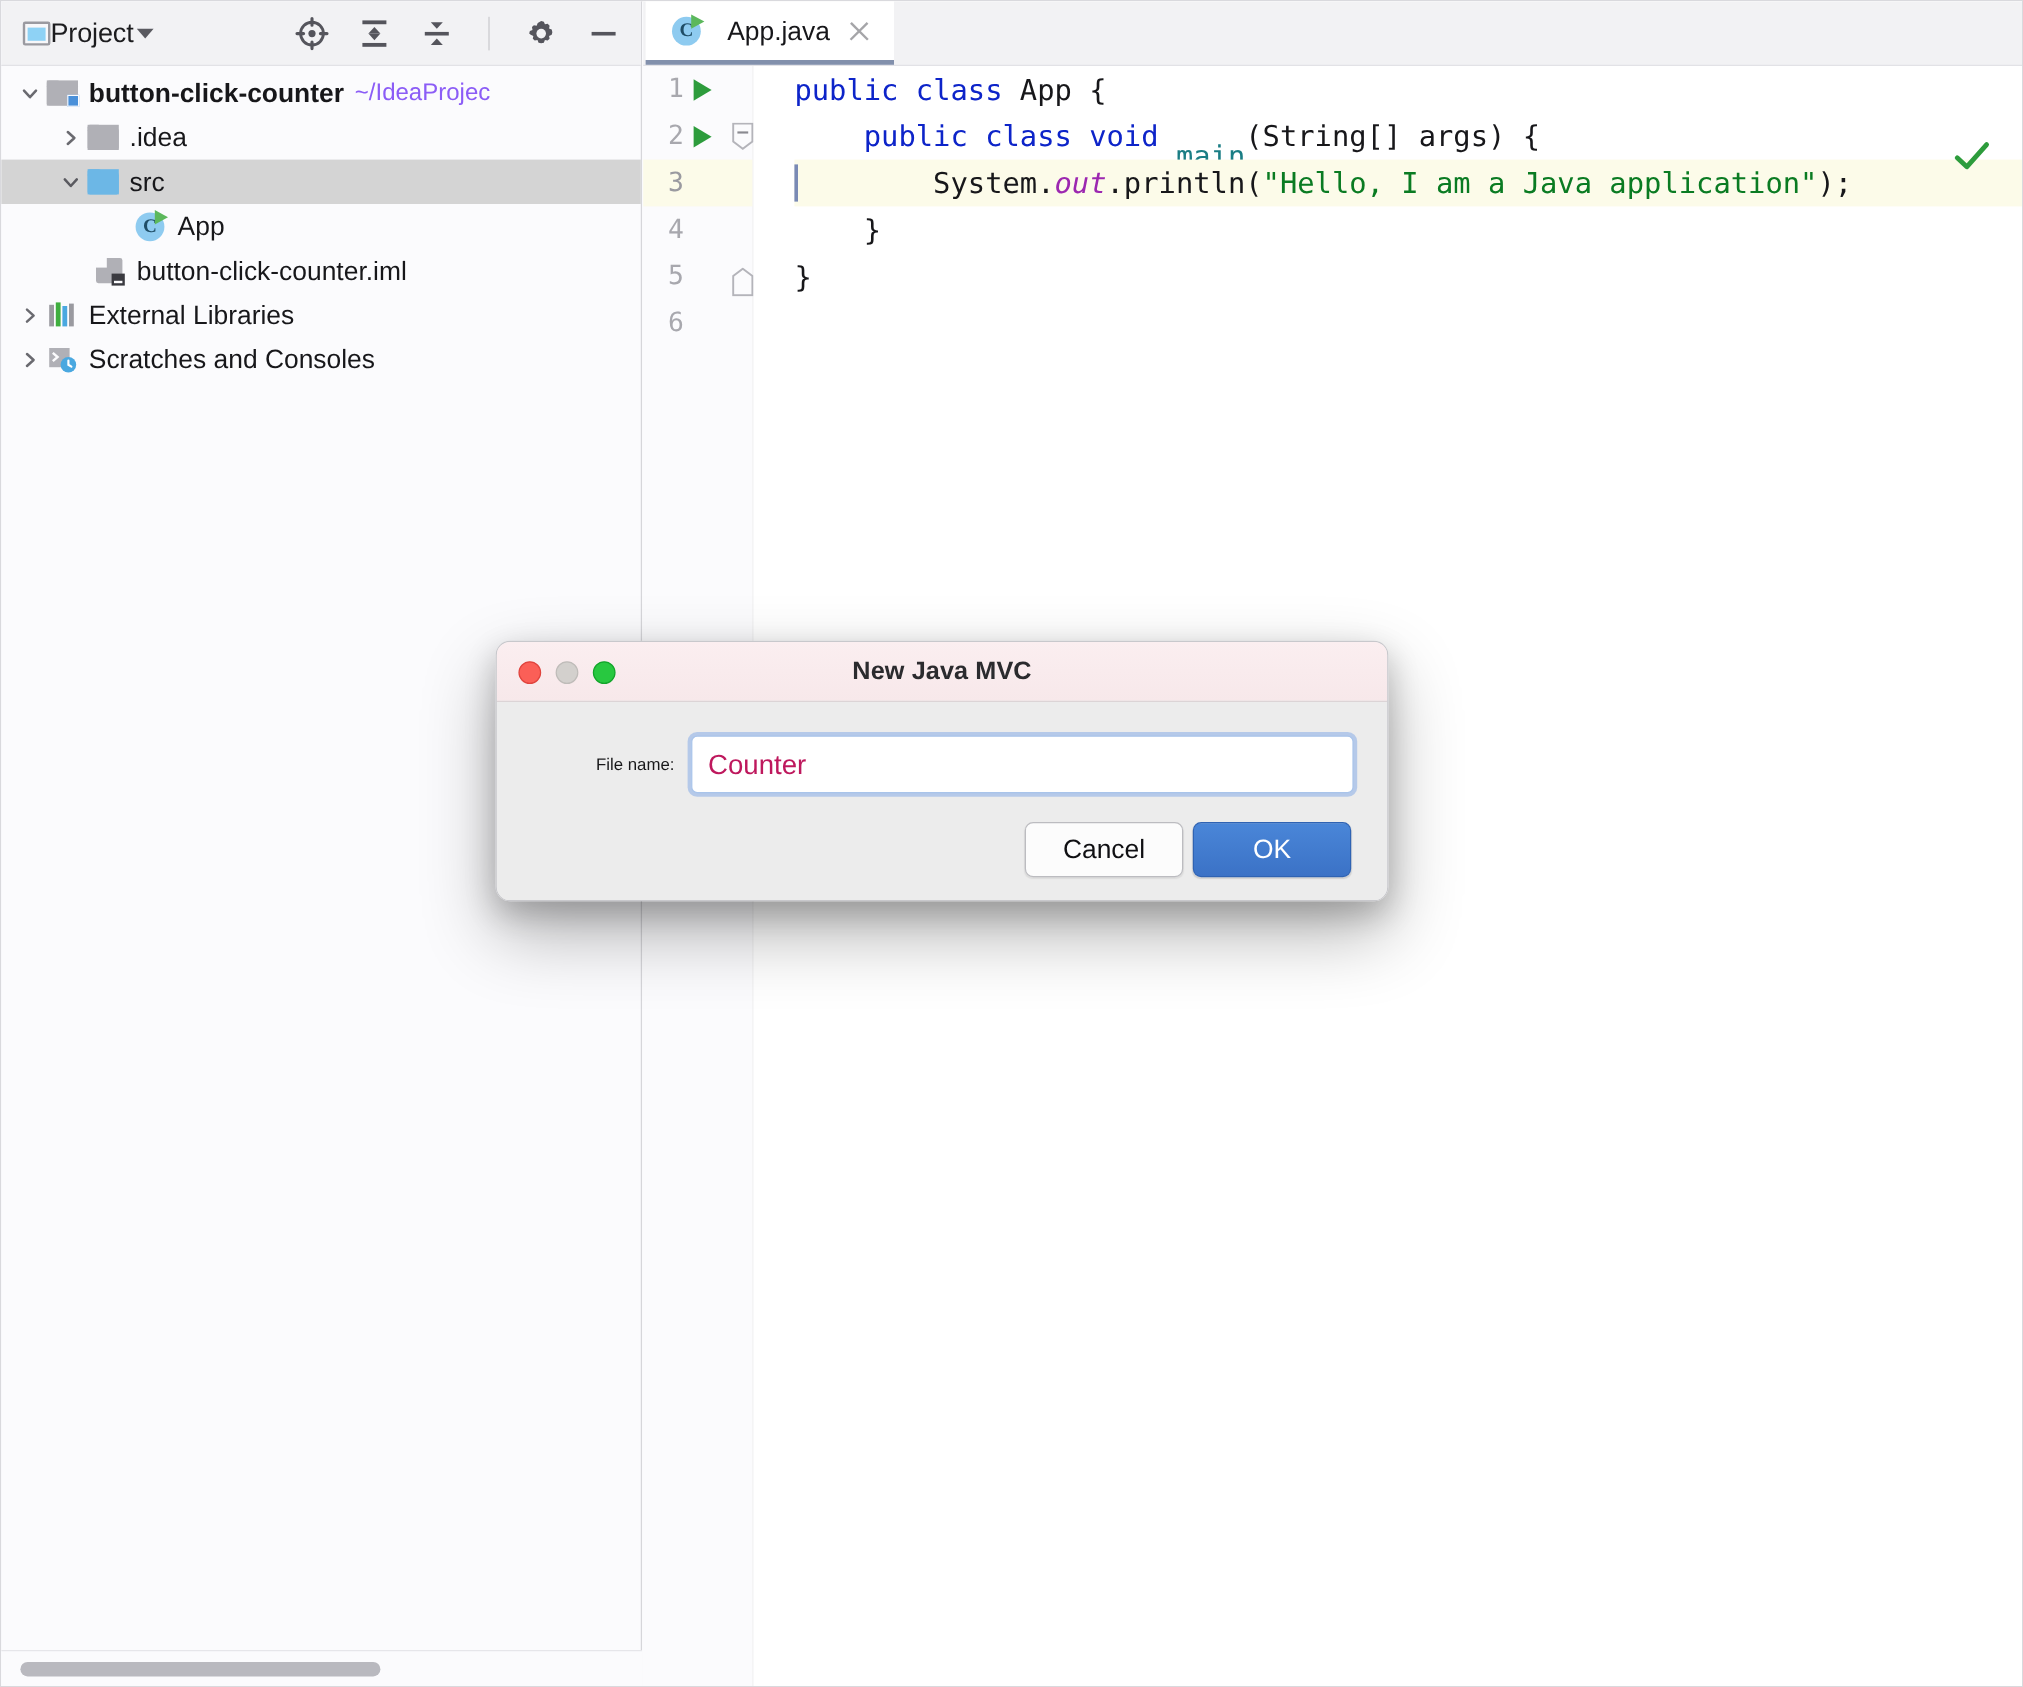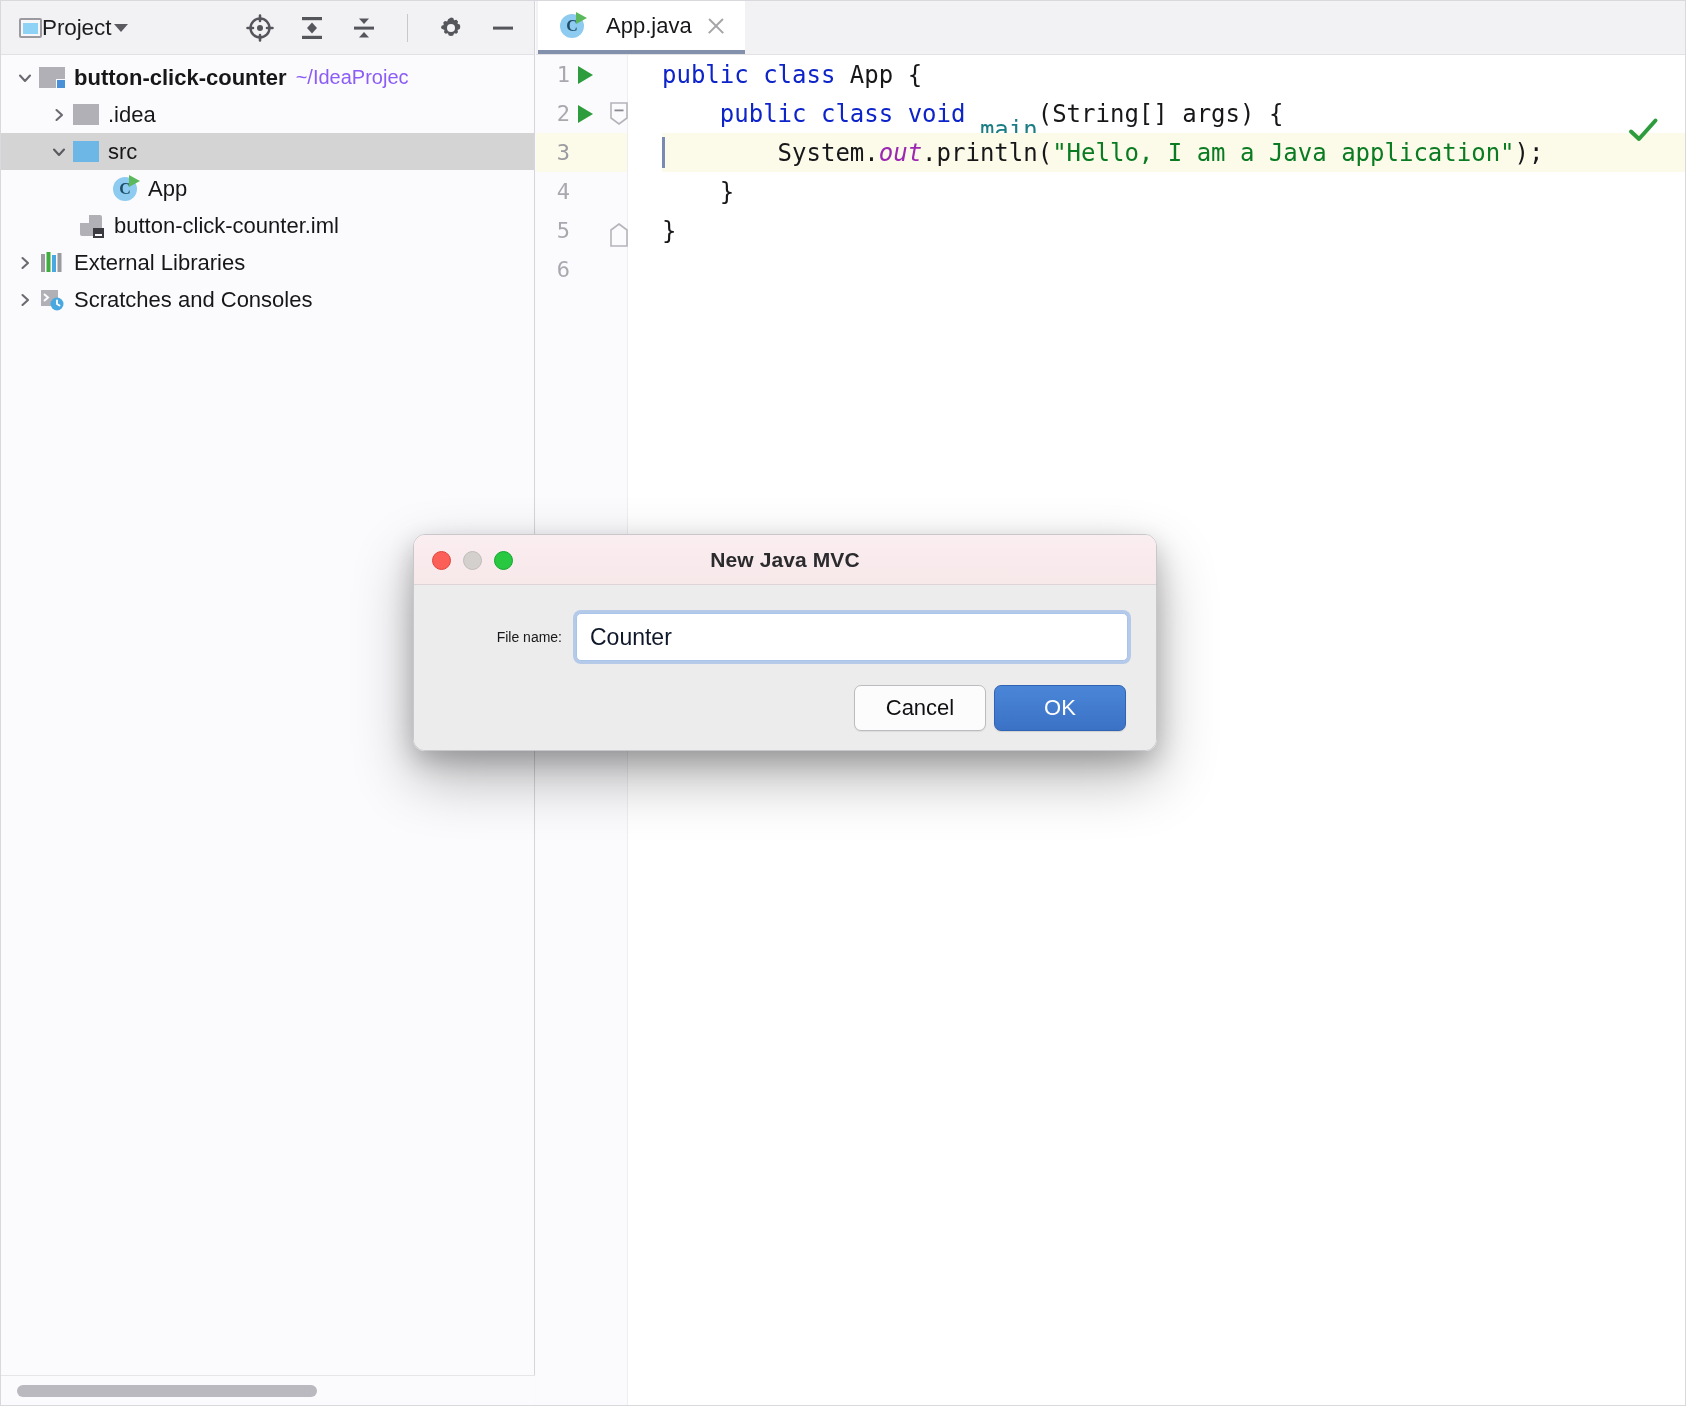--- a/index.html
+++ b/index.html
@@ -274,21 +274,21 @@
     width: 148px; text-align: right;
     font-size: 14px; color: #18181a;
     margin-right: 14px;
   }
   #fn-input {
     width: 552px; height: 48px;
     background: #ffffff;
     border: 1px solid #a9c4ea;
     border-radius: 5px;
     box-shadow: 0 0 0 3px rgba(100,150,230,.40);
-    font-size: 23px; color: #0f172a;
+    font-size: 23px; color: #be185d;
     padding: 0 13px;
     outline: none;
     font-family: "Liberation Sans", sans-serif;
   }
   #btn-row {
     position: absolute; right: 30px; bottom: 20px;
     display: flex; align-items: center; gap: 8px;
   }
   .dlg-btn {
     height: 46px; min-width: 132px;

